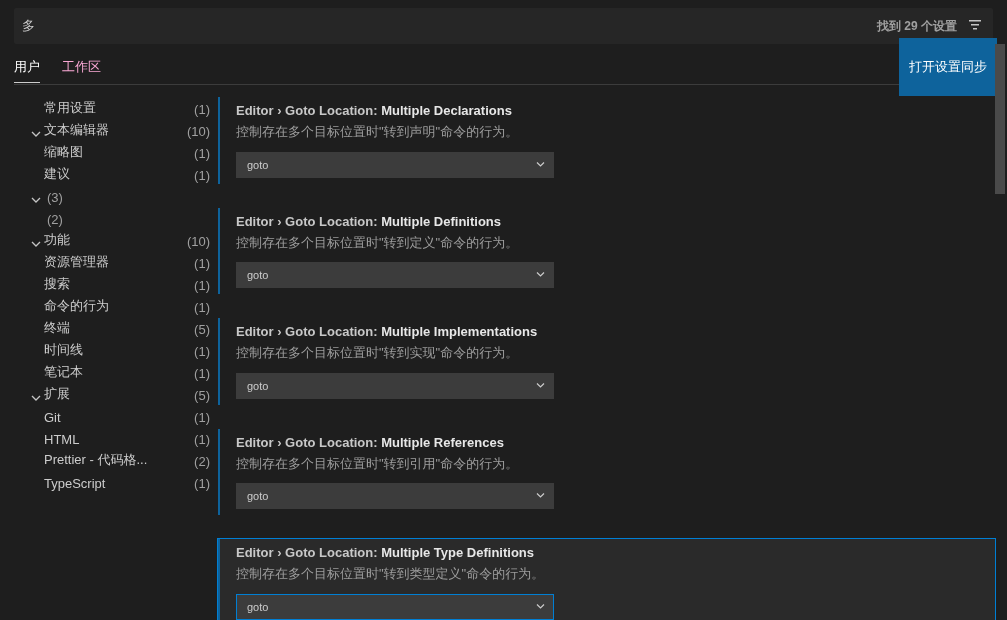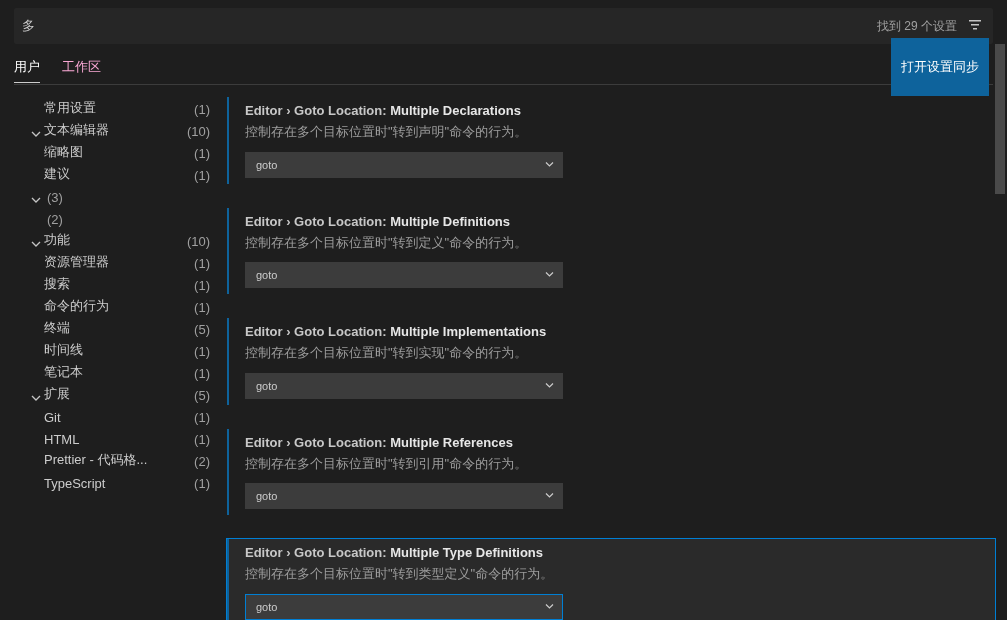--- a/index.html
+++ b/index.html
@@ -26,20 +26,21 @@
   background: transparent;
   border: none;
   color: #cccccc;
   font-size: 13px;
   outline: none;
 }
 .search-count {
   color: #a0a0a0;
   font-size: 12px;
   margin-right: 8px;
+  font-weight: bold;
 }
 .filter-icon {
   color: #c5c5c5;
   cursor: pointer;
   padding: 2px;
 }
 .tabs-row {
   display: flex;
   align-items: center;
   padding: 0 14px;
@@ -52,21 +53,21 @@
   color: #f9a8d4;
   cursor: pointer;
   font-size: 13px;
 }
 .tab.active {
   color: #ffffff;
   border-bottom: 1px solid #cccccc;
 }
 .sync-button {
   position: absolute;
-  right: 18px;
+  right: 10px;
   background: #0e639c;
   color: #ffffff;
   border: none;
   padding: 20px 10px;
   font-size: 13px;
   cursor: pointer;
 }
 .divider {
   height: 1px;
   background: #3c3c3c;
@@ -101,21 +102,21 @@
 .tree-label { flex: 1; white-space: nowrap; overflow: hidden; text-overflow: ellipsis; }
 .tree-count { color: #a0a0a0; margin-left: 3px; }
 .indent-0 { padding-left: 14px; }
 .indent-1 { padding-left: 30px; }
 .content {
   flex: 1;
   overflow-y: auto;
   padding: 12px 12px 12px 0;
 }
 .setting-item {
-  margin: 0 0 24px 17px;
+  margin: 0 0 24px 8px;
   padding: 6px 18px 6px 16px;
   border-left: 2px solid transparent;
   position: relative;
 }
 .setting-item.modified {
   border-left: 2px solid #0e639c;
 }
 .setting-item.focused {
   background: #2a2a2a;
   outline: 1px solid #007fd4;

